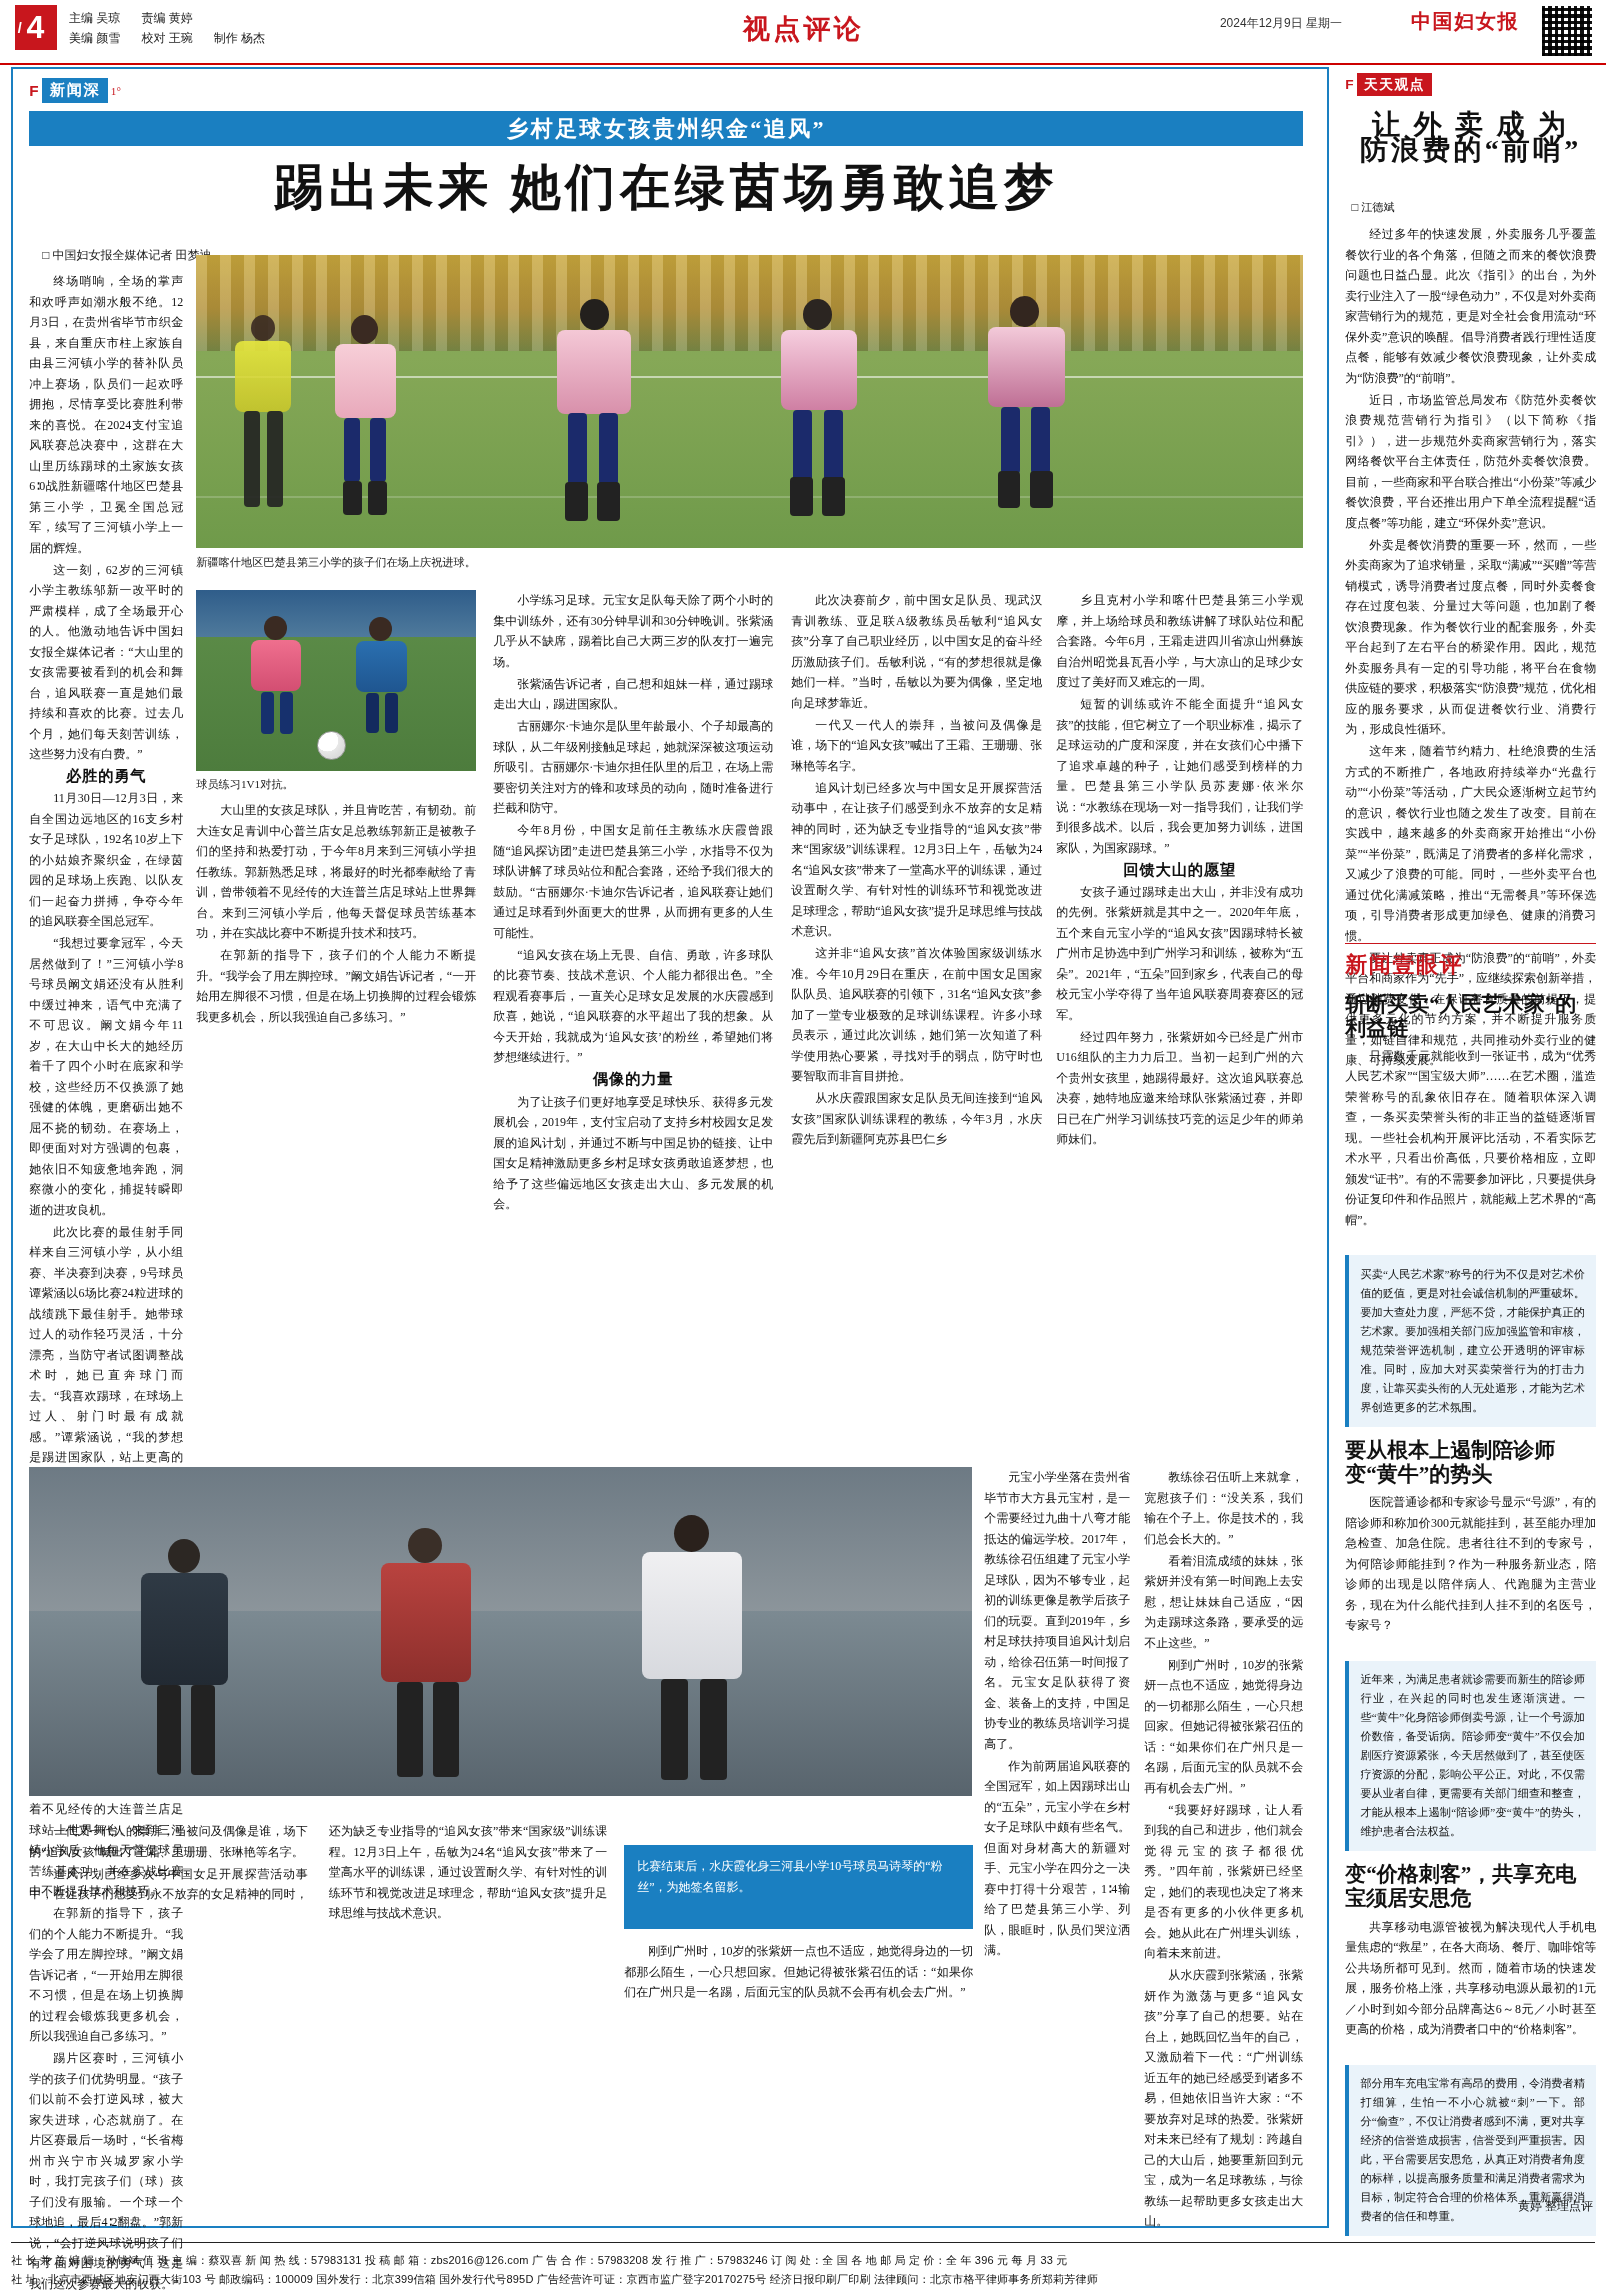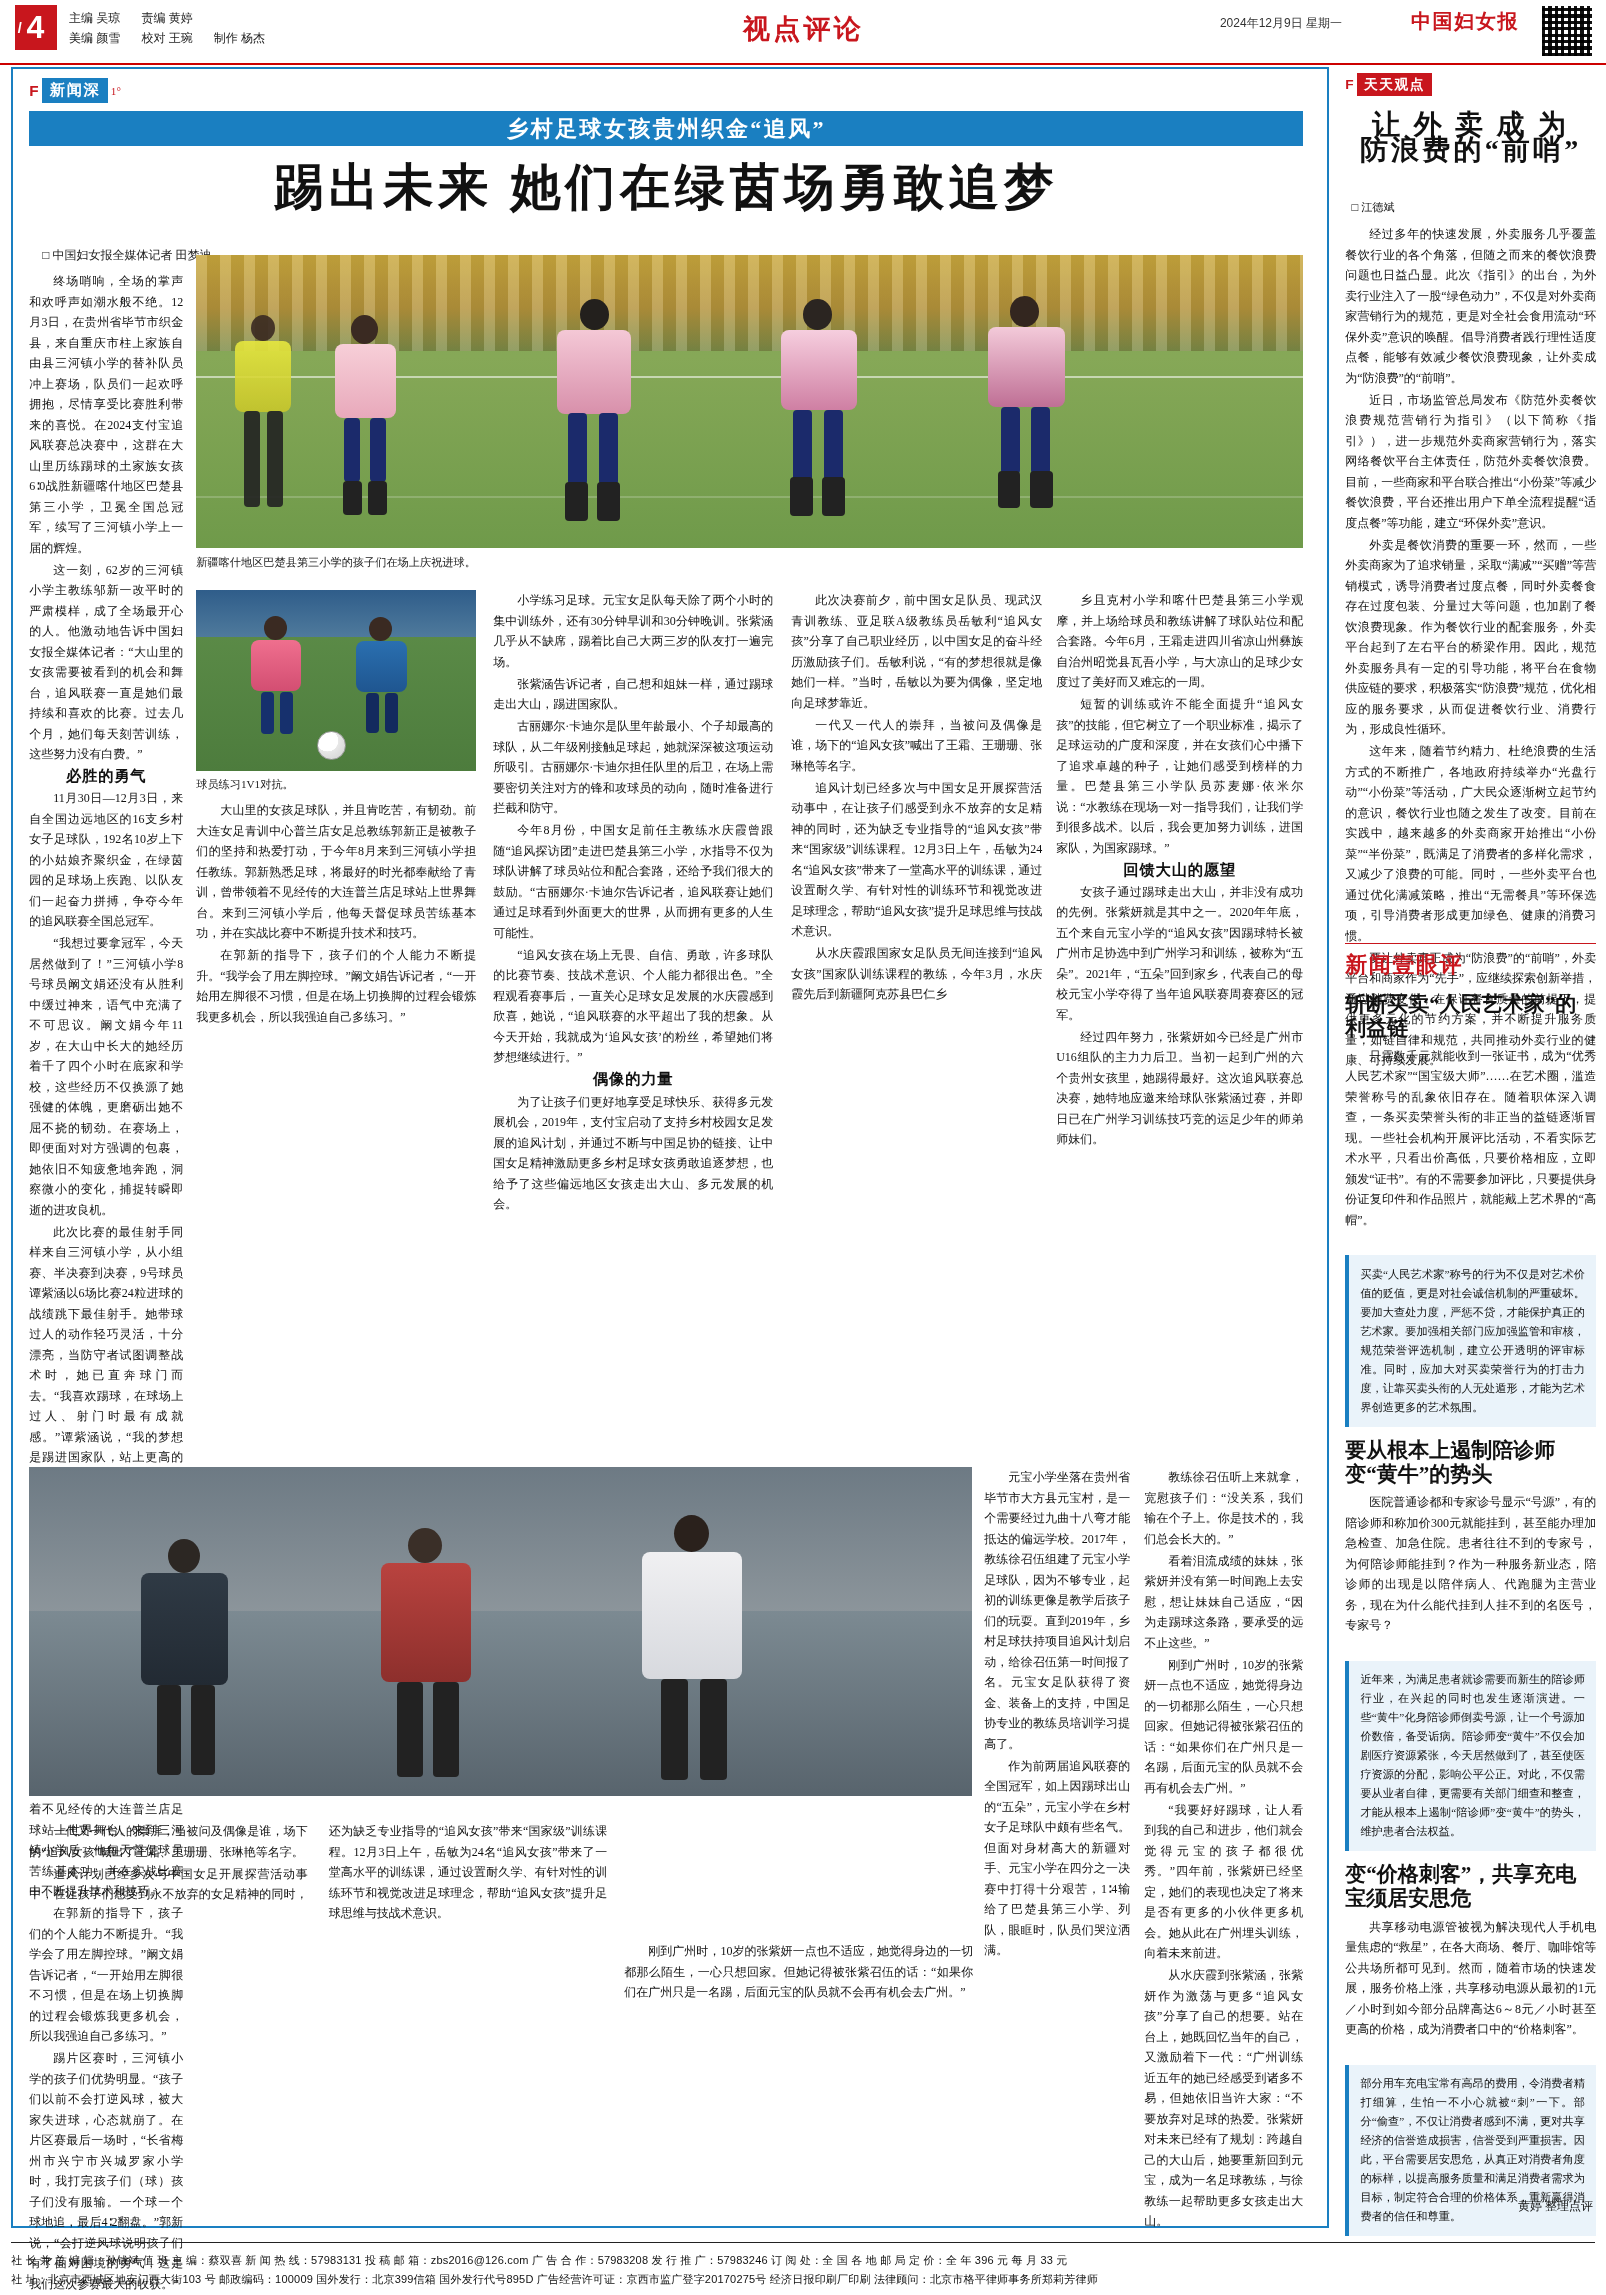--- a/index.html
+++ b/index.html
@@ -212,20 +212,21 @@
         <p>今年8月份，中国女足前任主教练水庆霞曾跟随“追风探访团”走进巴楚县第三小学，水指导不仅为球队讲解了球员站位和配合套路，还给予我们很大的鼓励。“古丽娜尔·卡迪尔告诉记者，追风联赛让她们通过足球看到外面更大的世界，从而拥有更多的人生可能性。</p>
         <p>“追风女孩在场上无畏、自信、勇敢，许多球队的比赛节奏、技战术意识、个人能力都很出色。”全程观看赛事后，一直关心足球女足发展的水庆霞感到欣喜，她说，“追风联赛的水平超出了我的想象。从今天开始，我就成为‘追风女孩’的粉丝，希望她们将梦想继续进行。”</p>
         <p class="sub">偶像的力量</p>
         <p>为了让孩子们更好地享受足球快乐、获得多元发展机会，2019年，支付宝启动了支持乡村校园女足发展的追风计划，并通过不断与中国足协的链接、让中国女足精神激励更多乡村足球女孩勇敢追逐梦想，也给予了这些偏远地区女孩走出大山、多元发展的机会。</p>
       </div>
 
       <div class="col" style="left:778px;top:521px;width:251px;height:852px;">
         <p>此次决赛前夕，前中国女足队员、现武汉青训教练、亚足联A级教练员岳敏利“追风女孩”分享了自己职业经历，以中国女足的奋斗经历激励孩子们。岳敏利说，“有的梦想很就是像她们一样。”当时，岳敏以为要为偶像，坚定地向足球梦靠近。</p>
         <p>一代又一代人的崇拜，当被问及偶像是谁，场下的“追风女孩”喊出了王霜、王珊珊、张琳艳等名字。</p>
         <p>追风计划已经多次与中国女足开展探营活动事中，在让孩子们感受到永不放弃的女足精神的同时，还为缺乏专业指导的“追风女孩”带来“国家级”训练课程。12月3日上午，岳敏为24名“追风女孩”带来了一堂高水平的训练课，通过设置耐久学、有针对性的训练环节和视觉改进足球理念，帮助“追风女孩”提升足球思维与技战术意识。</p>
+        <p>这并非“追风女孩”首次体验国家级训练水准。今年10月29日在重庆，在前中国女足国家队队员、追风联赛的引领下，31名“追风女孩”参加了一堂专业极致的足球训练课程。许多小球员表示，通过此次训练，她们第一次知道了科学使用热心要紧，寻找对手的弱点，防守时也要智取而非盲目拼抢。</p>
         <p>从水庆霞跟国家女足队员无间连接到“追风女孩”国家队训练课程的教练，今年3月，水庆霞先后到新疆阿克苏县巴仁乡</p>
       </div>
 
       <div class="col" style="left:1043px;top:521px;width:247px;height:852px;">
         <p>乡且克村小学和喀什巴楚县第三小学观摩，并上场给球员和教练讲解了球队站位和配合套路。今年6月，王霜走进四川省凉山州彝族自治州昭觉县瓦吾小学，与大凉山的足球少女度过了美好而又难忘的一周。</p>
         <p>短暂的训练或许不能全面提升“追风女孩”的技能，但它树立了一个职业标准，揭示了足球运动的广度和深度，并在女孩们心中播下了追求卓越的种子，让她们感受到榜样的力量。巴楚县第三小学队员苏麦娜·依米尔说：“水教练在现场一对一指导我们，让我们学到很多战术。以后，我会更加努力训练，进国家队，为国家踢球。”</p>
         <p class="sub">回馈大山的愿望</p>
         <p>女孩子通过踢球走出大山，并非没有成功的先例。张紫妍就是其中之一。2020年年底，五个来自元宝小学的“追风女孩”因踢球特长被广州市足协选中到广州学习和训练，被称为“五朵”。2021年，“五朵”回到家乡，代表自己的母校元宝小学夺得了当年追风联赛周赛赛区的冠军。</p>
         <p>经过四年努力，张紫妍如今已经是广州市U16组队的主力力后卫。当初一起到广州的六个贵州女孩里，她踢得最好。这次追风联赛总决赛，她特地应邀来给球队张紫涵过赛，并即日已在广州学习训练技巧竞的运足少年的师弟师妹们。</p>
       </div>
@@ -246,20 +247,21 @@
           <div class="legdark" style="left:67px;top:154px;width:26px;height:95px"></div>
         </div>
         <div class="fig" style="left:595px;bottom:8px;width:137px;height:273px">
           <div class="head" style="left:50px;top:0;width:35px;height:37px;background:#2a211c"></div>
           <div class="torso" style="left:17.7px;top:37px;width:100px;height:127px;background:linear-gradient(180deg,#f0f0f2,#d7d9de)"></div>
           <div class="legdark" style="left:37px;top:164px;width:27px;height:101px"></div>
           <div class="legdark" style="left:76px;top:164px;width:27px;height:101px"></div>
         </div>
       </div>
 
+      <div class="photo-note">比赛结束后，水庆霞化身三河县小学10号球员马诗琴的“粉丝”，为她签名留影。</div>
 
       <div class="col" style="left:971px;top:1398px;width:146px;height:739px;">
         <p>元宝小学坐落在贵州省毕节市大方县元宝村，是一个需要经过九曲十八弯才能抵达的偏远学校。2017年，教练徐召伍组建了元宝小学足球队，因为不够专业，起初的训练更像是教学后孩子们的玩耍。直到2019年，乡村足球扶持项目追风计划启动，给徐召伍第一时间报了名。元宝女足队获得了资金、装备上的支持，中国足协专业的教练员培训学习提高了。</p>
         <p>作为前两届追风联赛的全国冠军，如上因踢球出山的“五朵”，元宝小学在乡村女子足球队中颇有些名气。但面对身材高大的新疆对手、元宝小学在四分之一决赛中打得十分艰苦，1∶4输给了巴楚县第三小学、列队，眼眶时，队员们哭泣洒满。</p>
       </div>
       <div class="col" style="left:1131px;top:1398px;width:159px;height:739px;">
         <p>教练徐召伍听上来就拿，宽慰孩子们：“没关系，我们输在个子上。你是技术的，我们总会长大的。”</p>
         <p>看着泪流成绩的妹妹，张紫妍并没有第一时间跑上去安慰，想让妹妹自己适应，“因为走踢球这条路，要承受的远不止这些。”</p>
         <p>刚到广州时，10岁的张紫妍一点也不适应，她觉得身边的一切都那么陌生，一心只想回家。但她记得被张紫召伍的话：“如果你们在广州只是一名踢，后面元宝的队员就不会再有机会去广州。”</p>
         <p>“我要好好踢球，让人看到我的自己和进步，他们就会觉得元宝的孩子都很优秀。”四年前，张紫妍已经坚定，她们的表现也决定了将来是否有更多的小伙伴更多机会。她从此在广州埋头训练，向着未来前进。</p>

